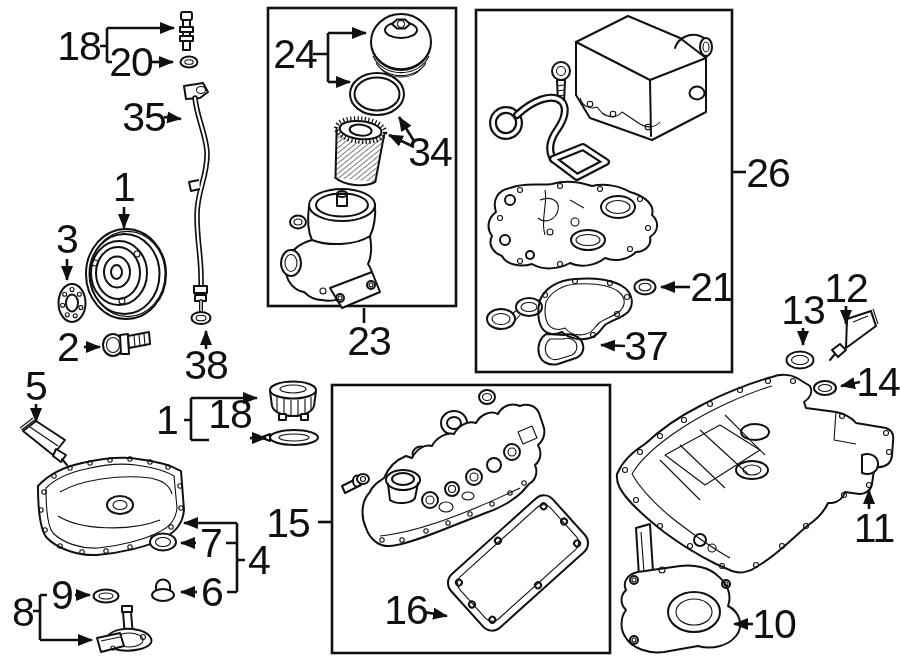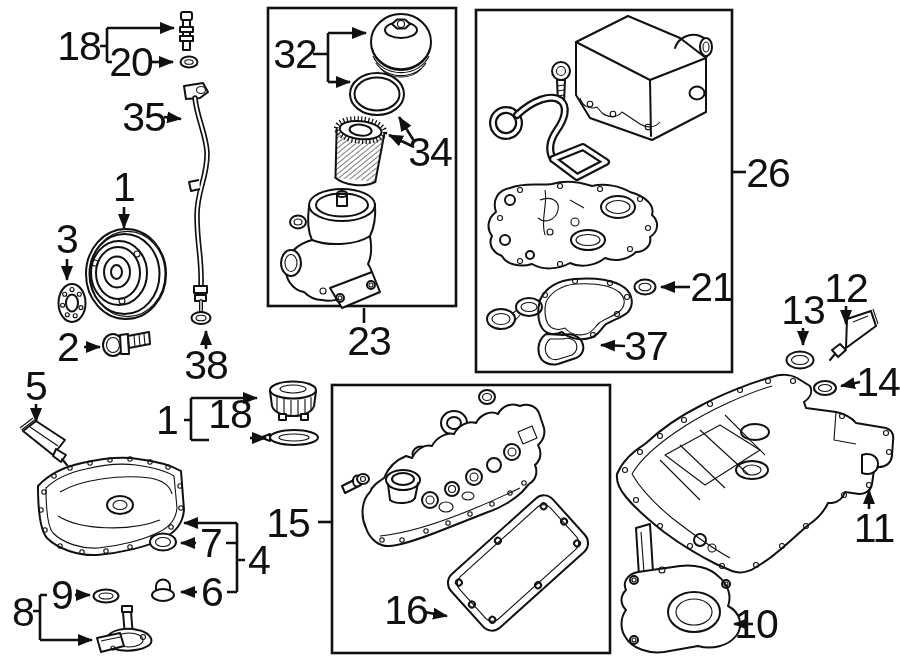--- a/index.html
+++ b/index.html
@@ -475,33 +475,33 @@
 
 <div class="lbl" style="left:124px;top:187px">1</div>
 <div class="lbl" style="left:68px;top:347px">2</div>
 <div class="lbl" style="left:67px;top:239px">3</div>
 <div class="lbl" style="left:259px;top:560px">4</div>
 <div class="lbl" style="left:36px;top:386px">5</div>
 <div class="lbl" style="left:212px;top:592px">6</div>
 <div class="lbl" style="left:211px;top:543px">7</div>
 <div class="lbl" style="left:23px;top:612px">8</div>
 <div class="lbl" style="left:62px;top:595px">9</div>
-<div class="lbl" style="left:756px;top:624px">10</div>
+<div class="lbl" style="left:774px;top:624px">10</div>
 <div class="lbl" style="left:874px;top:528px">11</div>
 <div class="lbl" style="left:846px;top:288px">12</div>
 <div class="lbl" style="left:803px;top:310px">13</div>
 <div class="lbl" style="left:878px;top:382px">14</div>
 <div class="lbl" style="left:288px;top:523px">15</div>
 <div class="lbl" style="left:406px;top:610px">16</div>
 <div class="lbl" style="left:167px;top:420px">1</div>
 <div class="lbl" style="left:230px;top:414px">18</div>
 <div class="lbl" style="left:79px;top:46px">18</div>
 <div class="lbl" style="left:131px;top:62px">20</div>
 <div class="lbl" style="left:144px;top:117px">35</div>
 <div class="lbl" style="left:206px;top:365px">38</div>
 <div class="lbl" style="left:369px;top:341px">23</div>
-<div class="lbl" style="left:295px;top:54px">32</div>
+<div class="lbl" style="left:295px;top:54px">24</div>
 <div class="lbl" style="left:430px;top:152px">34</div>
 <div class="lbl" style="left:768px;top:173px">26</div>
 <div class="lbl" style="left:646px;top:346px">37</div>
 <div class="lbl" style="left:712px;top:287px">21</div>
 
 </div>
 
 </body></html>

